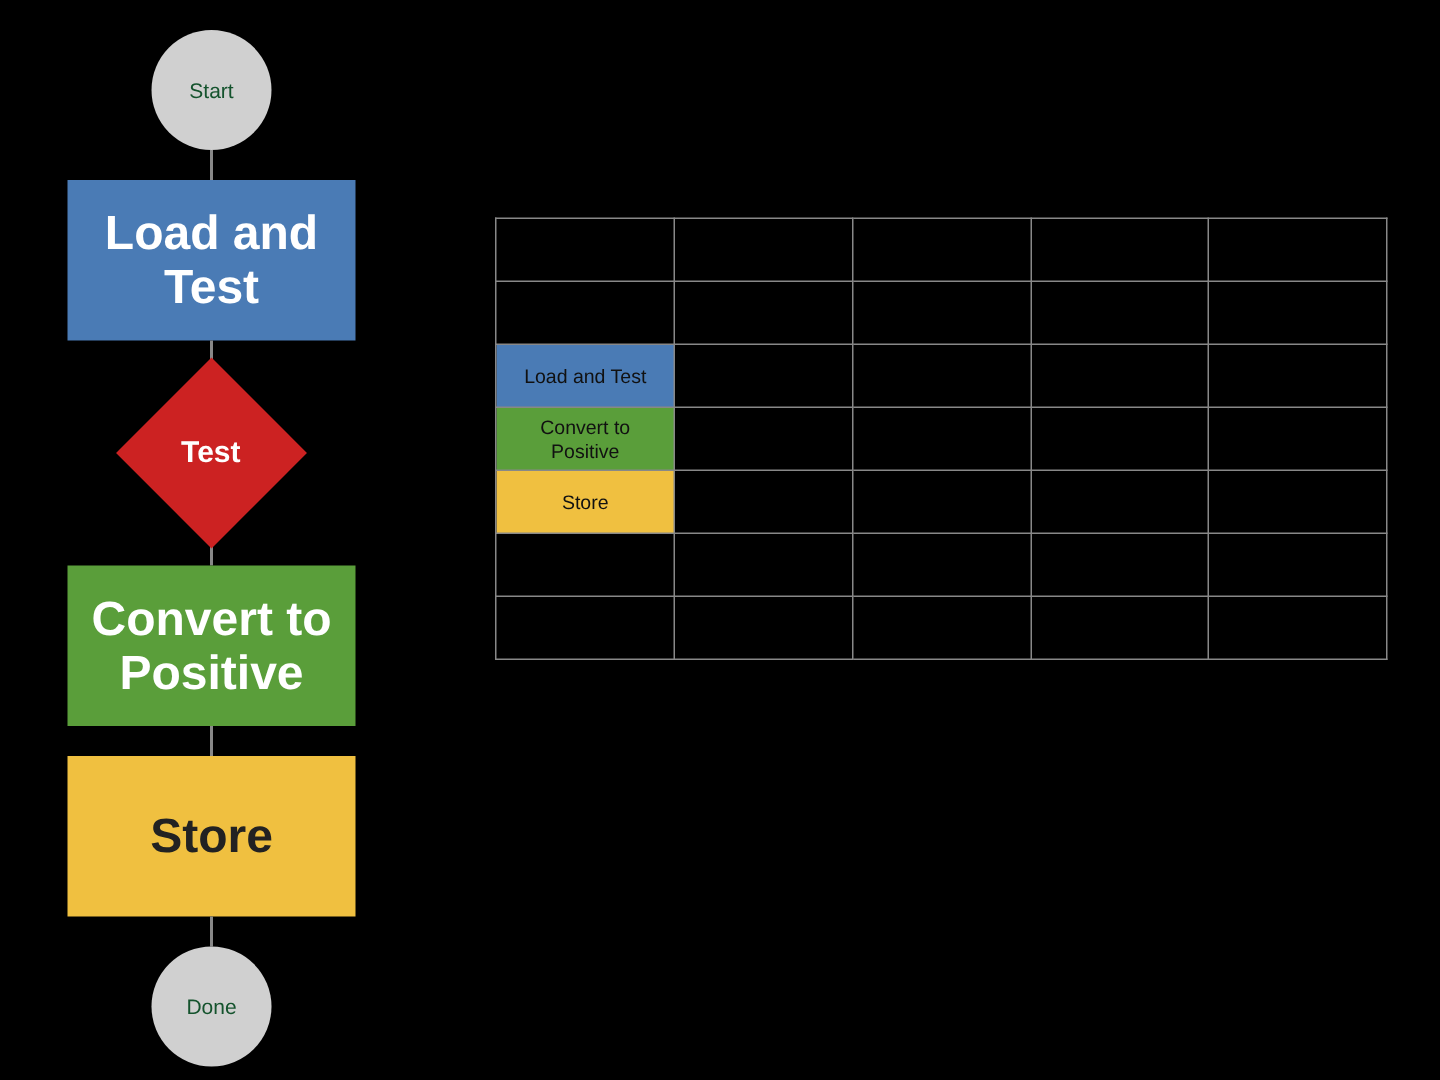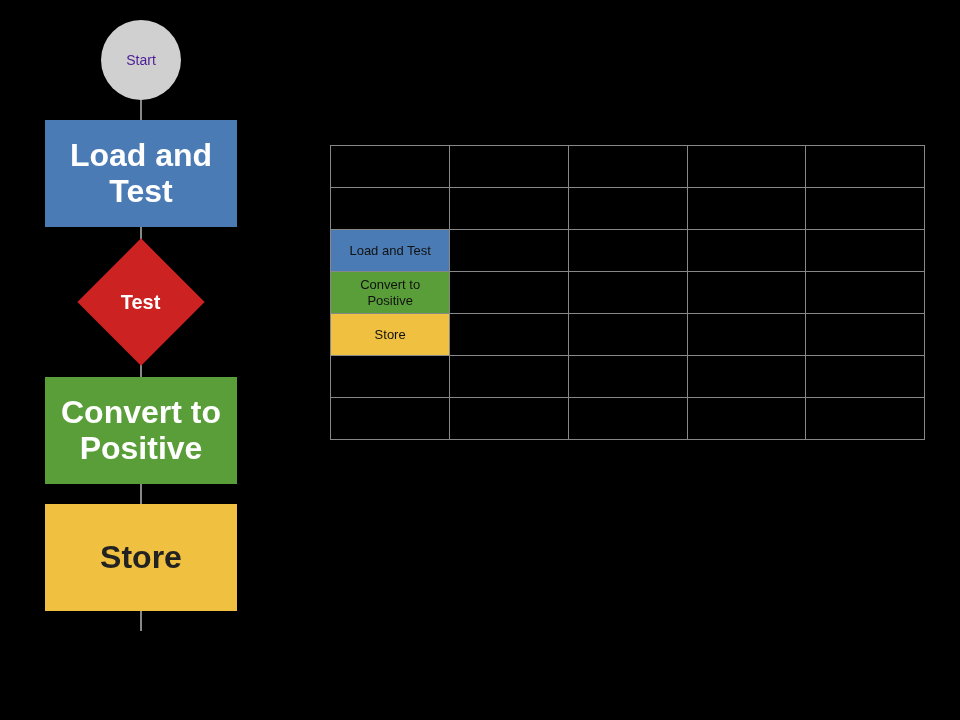--- a/index.html
+++ b/index.html
@@ -25,21 +25,21 @@
 
     .circle-node {
       width: 80px;
       height: 80px;
       border-radius: 50%;
       background: #d0d0d0;
       display: flex;
       align-items: center;
       justify-content: center;
       font-size: 14px;
-      color: #4c1d95;
+      color: #14532d;
       font-weight: normal;
       z-index: 2;
     }
 
     .connector {
       width: 2px;
       height: 20px;
       background: #888;
     }
 
@@ -138,20 +138,23 @@
   <div class="rect-node rect-convert">
     <span>Convert to Positive</span>
   </div>
   <div class="connector"></div>
 
   <div class="rect-node rect-store">
     <span>Store</span>
   </div>
   <div class="connector"></div>
 
+  <div class="circle-node">
+    <span>Done</span>
+  </div>
 </div>
 
 <div class="table-area">
   <table>
 
     <tbody>
         <tr class="header-row">
       <td class="label-empty cell-empty"></td>
       <td class="cell-empty"></td>
       <td class="cell-empty"></td>

